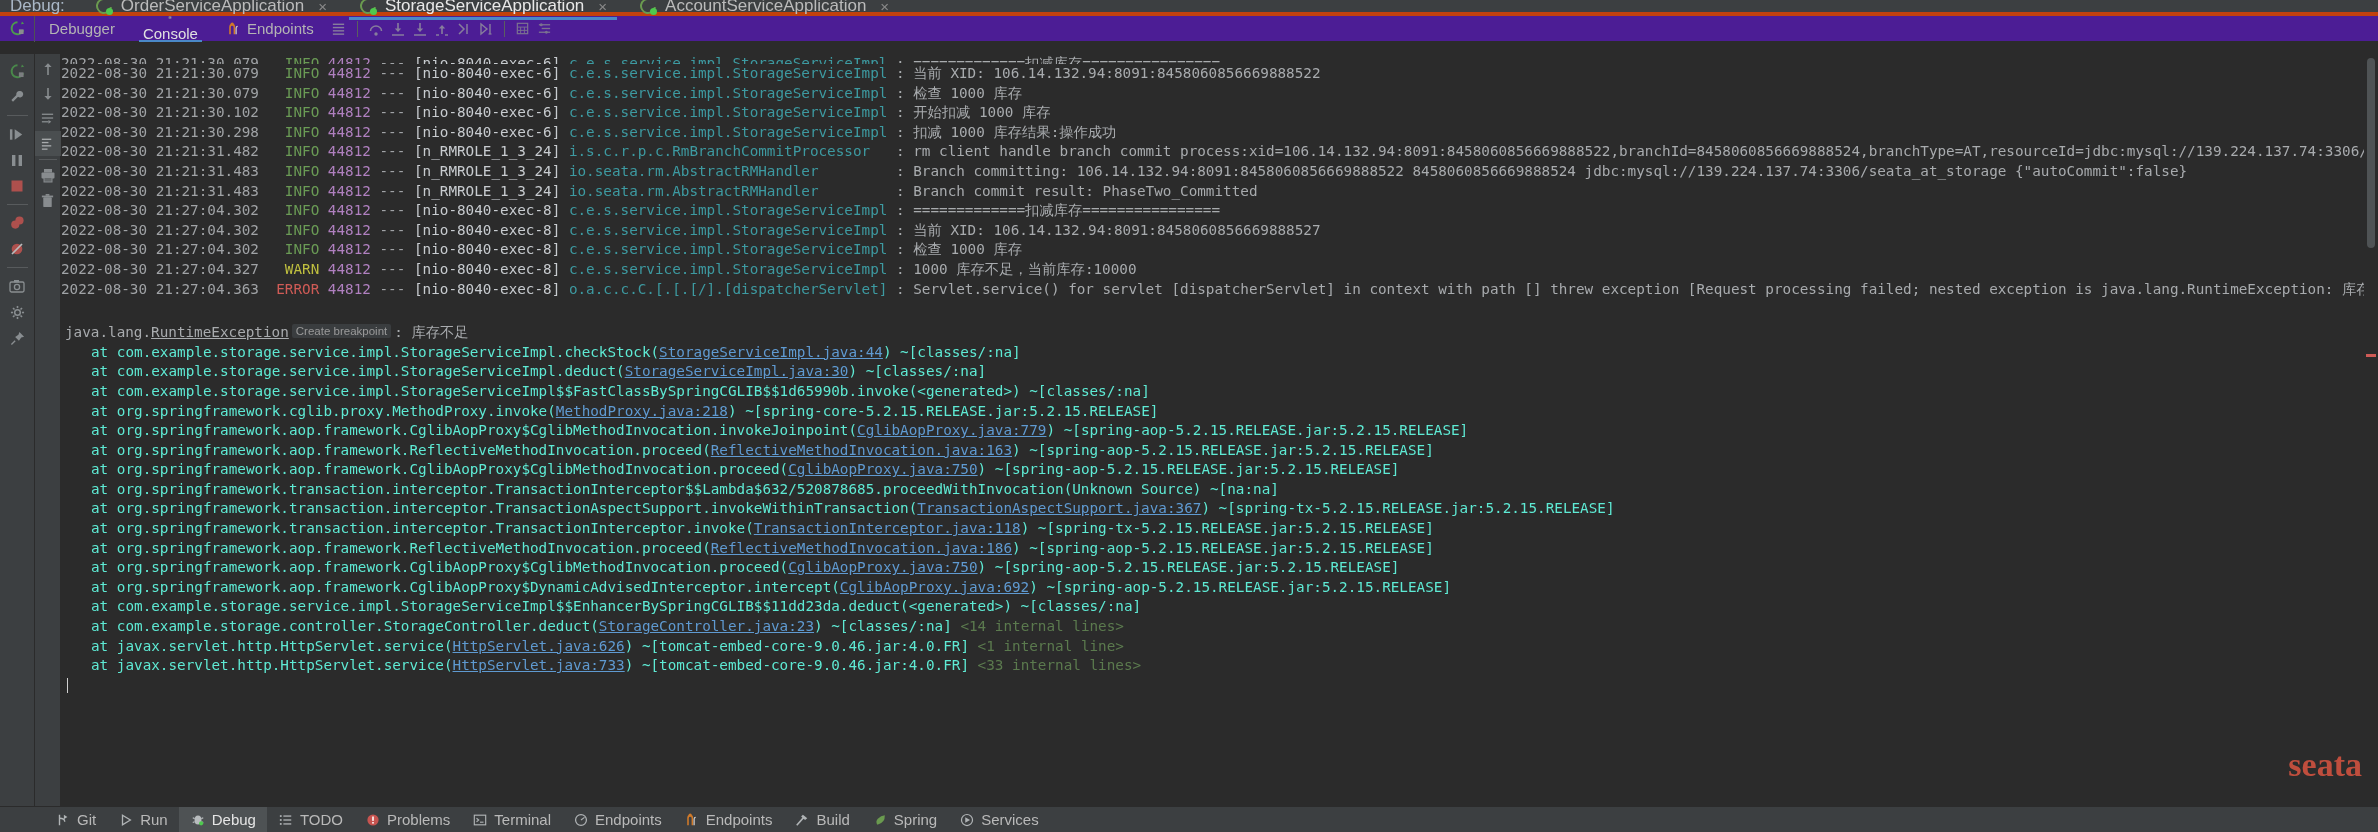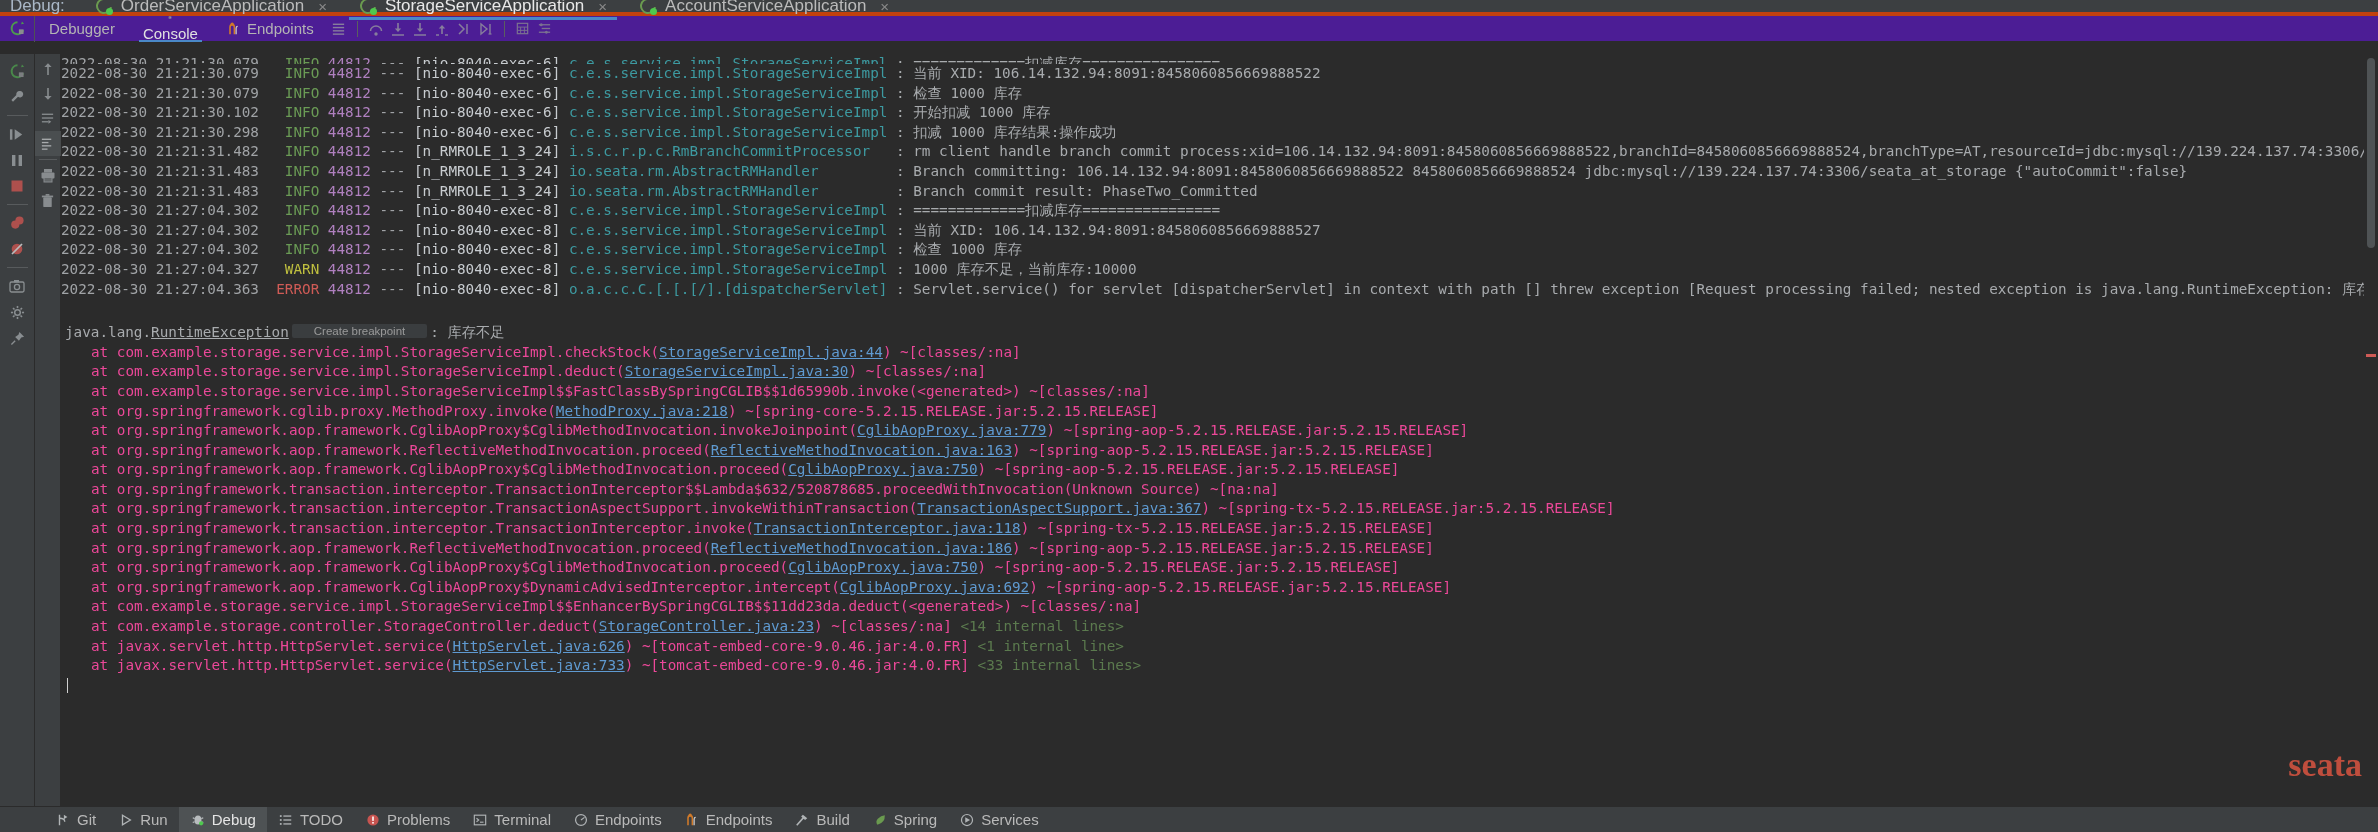--- a/index.html
+++ b/index.html
@@ -143,27 +143,27 @@
   .c-msg  { color: #a8abae; }
   .st-line { height: 19.6px; white-space: pre; position: relative; }
   .st-exc { color: #a8abae; }
   .st-excname { color: #a8abae; text-decoration: underline; }
   .st-bp {
     display: inline-block;
     font-family: "Liberation Sans", sans-serif;
     font-size: 11.5px;
     color: #9a9a9a;
     background: #3a3d3f;
-    padding: 0px 22px;
+    padding: 0px 4px;
     border-radius: 2px;
     vertical-align: 2px;
     margin: 0 3px;
     line-height: 14px;
   }
-  .st-at { color: #ec4899; margin-top: 28px; }
+  .st-at { color: #5eead4; margin-top: 28px; }
   .st-link { color: #5f9ad1; text-decoration: underline; }
   .st-internal { color: #5b7a4e; }
   .caret {
     display: inline-block; width: 1px; height: 15px;
     background: #d0d0d0; vertical-align: -3px;
   }
 
   
   .vscroll {
     position: absolute; right: 0; top: 54px; bottom: 26px; width: 14px;

